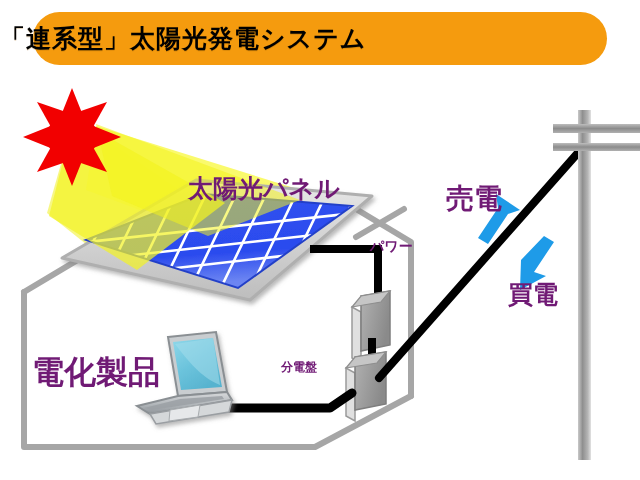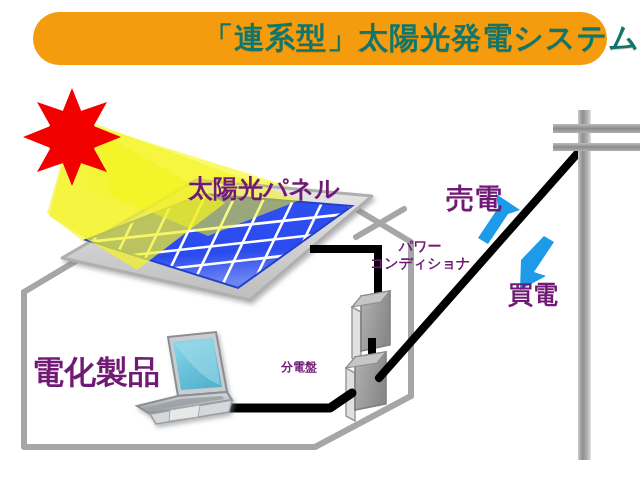--- a/index.html
+++ b/index.html
@@ -31,35 +31,35 @@
     color: #701a75;
     font-weight: bold;
     line-height: 1;
     letter-spacing: 0px;
   }
   #title-text {
     position: absolute;
     left: 0;
     top: 16px;
     width: 640px;
-    text-align: right;
-    color: #0f766e;
-    font-size: 30px;
+    text-align: left;
+    color: #000000;
+    font-size: 25px;
     font-weight: bold;
     letter-spacing: 1px;
     line-height: 44px;
     text-shadow: 0 1px 0 rgba(150,90,0,0.25);
   }
   #label-panel   { left: 188px; top: 176px; font-size: 25px; }
   #label-appliance { left: 32px; top: 356px; font-size: 32px; }
   #label-sell    { left: 446px; top: 185px; font-size: 28px; }
   #label-buy     { left: 508px; top: 282px; font-size: 25px; }
   #label-dist    { left: 281px; top: 361px; font-size: 12px; }
   #label-cond    { left: 370px; top: 238px; font-size: 14px; line-height: 17px; }
-  #label-cond span { display: block; text-align: center; }
+  #label-cond span { display: block; }
 </style>
 </head>
 <body>
 
 <div id="stage">
 
   <svg id="scene" width="640" height="480" viewBox="0 0 640 480">
     <defs>
       <linearGradient id="poleGrad" x1="0" y1="0" x2="1" y2="0">
         <stop offset="0%" stop-color="#C9C9C9"></stop>
@@ -217,21 +217,20 @@
       <polygon points="544,236 554,242 534,272 546,276 520,290 521,260"></polygon>
     </g>
   </svg>
 
   <div id="title-text">「連系型」太陽光発電システム</div>
 
   <div class="lbl" id="label-panel">太陽光パネル</div>
 
   <div class="lbl" id="label-cond">
     <span>パワー</span>
-    <span>コンディショナ</span>
   </div>
 
   <div class="lbl" id="label-dist">分電盤</div>
 
   <div class="lbl" id="label-appliance">電化製品</div>
 
   <div class="lbl" id="label-sell">売電</div>
 
   <div class="lbl" id="label-buy">買電</div>
 

